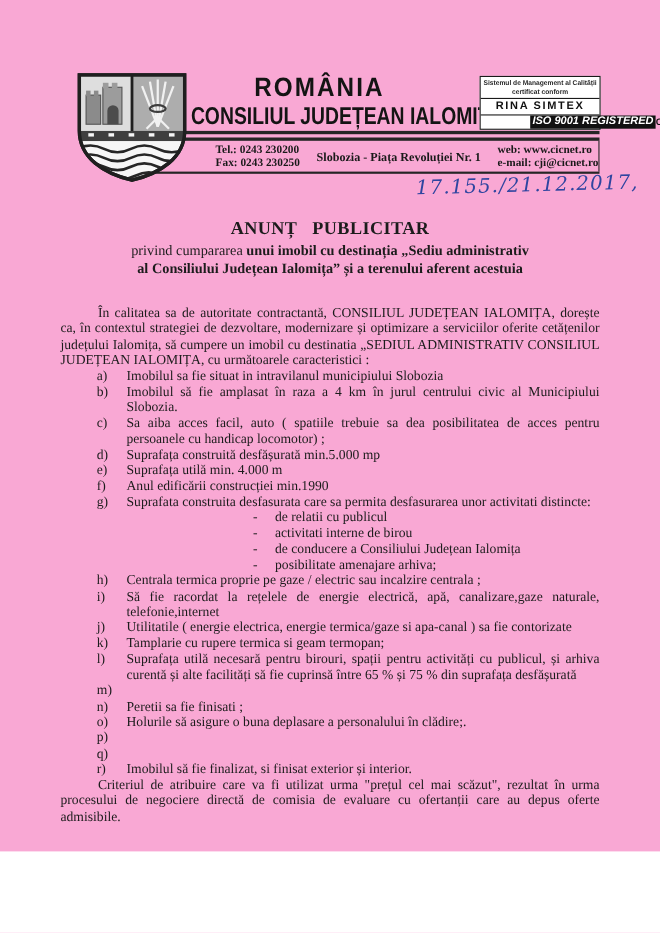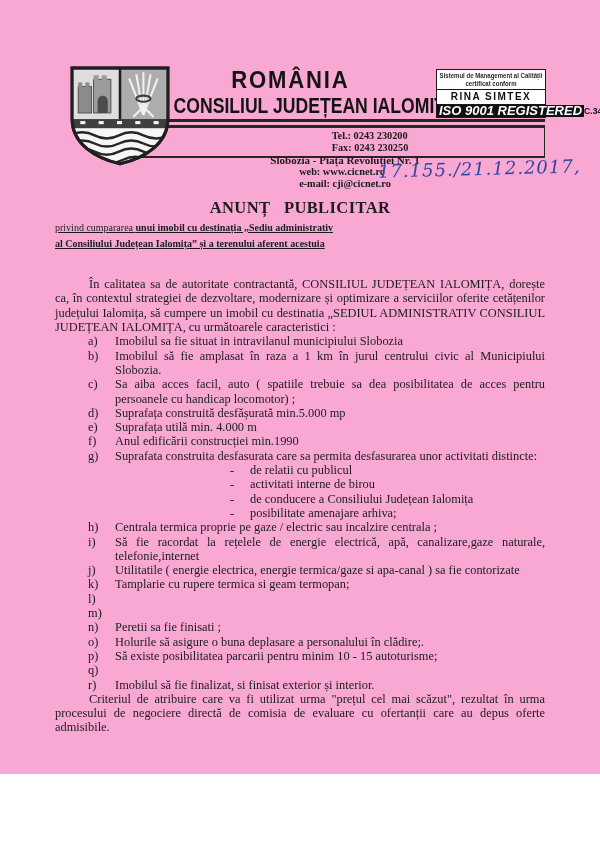--- a/index.html
+++ b/index.html
@@ -10,42 +10,42 @@
   .coat{position:absolute;left:64px;top:64px;width:112px;height:104px;z-index:3;}
   .head-titles{position:absolute;left:138px;top:67px;width:304px;text-align:center;font-family:"Liberation Sans",sans-serif;font-weight:bold;color:#141414;z-index:2;}
   .country{font-size:24px;line-height:26px;letter-spacing:2px;display:inline-block;transform:scaleX(.92);transform-origin:center;}
   .institution{font-size:22px;line-height:24px;display:inline-block;transform:scaleX(.80);transform-origin:center;white-space:nowrap;margin-top:1px;}
 
   .cert-box{position:absolute;left:436px;top:69px;width:108px;border:1.6px solid #1a1a1a;background:#fff;z-index:2;
             font-family:"Liberation Sans",sans-serif;text-align:center;}
   .cert-small{font-size:6.3px;font-weight:bold;line-height:7.5px;padding-top:2px;color:#2a2a2a;transform:scaleX(.96);}
   .cert-brand{font-size:10px;font-weight:bold;letter-spacing:1.5px;line-height:14px;border-top:1.4px solid #1a1a1a;border-bottom:1.4px solid #1a1a1a;margin-top:2px;color:#111;}
   .cert-iso{display:flex;align-items:stretch;height:12px;}
-  .cert-iso .badge{background:#111;color:#fff;font-size:13px;font-weight:bold;font-style:italic;line-height:12px;padding:0 2px;white-space:nowrap;flex:0 0 auto;}
+  .cert-iso .badge{background:#111;color:#fff;font-size:10px;font-weight:bold;font-style:italic;line-height:12px;padding:0 2px;white-space:nowrap;flex:0 0 auto;margin-left:45px;}
   .cert-iso .code{font-size:8.6px;font-weight:bold;line-height:12px;color:#111;flex:1;}
 
   .rule{position:absolute;left:110px;width:435px;background:#262626;z-index:1;}
   .rule.r1{top:119px;height:3.4px;}
   .rule.r2{top:124.6px;height:3.4px;}
   .rule.r3{top:156px;height:2.2px;}
   .band-edge{position:absolute;top:128px;height:28px;width:1.6px;background:#262626;z-index:1;}
   .band-edge.left{left:142px;} .band-edge.right{left:543.5px;}
 
   .contact{position:absolute;left:146px;top:130px;width:398px;height:25px;display:flex;justify-content:space-between;align-items:center;z-index:2;
-           font-weight:bold;font-size:10.3px;line-height:12px;color:#1a1a1a;flex-direction:column;}
+           font-weight:bold;font-size:10.3px;line-height:12px;color:#1a1a1a;}
   .contact .telfax{padding-left:50px;white-space:nowrap;}
   .contact .addr{font-size:11px;white-space:nowrap;}
   .contact .webmail{text-align:left;white-space:nowrap;}
 
   .handwriting{position:absolute;left:378px;top:158px;font-family:"DejaVu Serif",serif;font-style:italic;font-size:18px;letter-spacing:1px;transform:rotate(-1.5deg);white-space:nowrap;z-index:2;}
 
   
   .main{position:absolute;left:55px;top:199px;width:490px;font-size:12.4px;line-height:14.3px;}
   .doc-title{text-align:center;font-weight:bold;font-size:16.5px;line-height:18px;word-spacing:9px;letter-spacing:.4px;}
-  .subtitle{margin-top:3px;font-size:10px;line-height:15.6px;text-decoration:underline;}
+  .subtitle{margin-top:3px;text-align:center;font-size:13px;line-height:15.6px;}
   .subtitle .b{font-weight:bold;}
   .intro{margin:26px 0 0 0;text-align:justify;text-indent:34px;}
   .list{margin-top:0;}
   .item{display:flex;}
   .item .letter{flex:0 0 27px;margin-left:33px;}
   .item .txt{flex:1;text-align:justify;}
   .subitem{display:flex;margin-left:175px;}
   .subitem .dash{flex:0 0 20px;}
   .closing{margin:0;text-align:justify;text-indent:34px;}
   .closing .b{font-weight:normal;}
@@ -148,21 +148,21 @@
         <div><span class="b">al Consiliului Județean Ialomița” și a terenului aferent acestuia</span></div>
       </div>
     <p class="intro">În calitatea sa de autoritate contractantă, CONSILIUL JUDEȚEAN IALOMIȚA, dorește ca, în contextul strategiei de dezvoltare, modernizare și optimizare a serviciilor oferite cetățenilor județului Ialomița, să cumpere un imobil cu destinatia „SEDIUL ADMINISTRATIV CONSILIUL JUDEȚEAN IALOMIȚA, cu următoarele caracteristici :</p>
     <div class="list" id="char-list">
         <div class="item">
           <span class="letter">a)</span>
           <div class="txt">Imobilul sa fie situat in intravilanul municipiului Slobozia</div>
         </div>
         <div class="item">
           <span class="letter">b)</span>
-          <div class="txt">Imobilul să fie amplasat în raza a 1 km în jurul centrului civic al Municipiului Slobozia.</div>
+          <div class="txt">Imobilul să fie amplasat în raza a 4 km în jurul centrului civic al Municipiului Slobozia.</div>
         </div>
         <div class="item">
           <span class="letter">c)</span>
           <div class="txt">Sa aiba acces facil, auto ( spatiile trebuie sa dea posibilitatea de acces pentru persoanele cu handicap locomotor) ;</div>
         </div>
         <div class="item">
           <span class="letter">d)</span>
           <div class="txt">Suprafața construită desfășurată  min.5.000 mp</div>
         </div>
         <div class="item">
@@ -204,35 +204,35 @@
         <div class="item">
           <span class="letter">j)</span>
           <div class="txt">Utilitatile ( energie electrica, energie termica/gaze si apa-canal ) sa fie contorizate</div>
         </div>
         <div class="item">
           <span class="letter">k)</span>
           <div class="txt">Tamplarie cu rupere termica si geam termopan;</div>
         </div>
         <div class="item">
           <span class="letter">l)</span>
+          <div class="txt">Suprafața utilă necesară pentru birouri, spații pentru activități cu publicul, și arhiva curentă și alte facilități să fie cuprinsă între 65 % și 75 % din suprafața desfășurată</div>
         </div>
         <div class="item">
           <span class="letter">m)</span>
         </div>
         <div class="item">
           <span class="letter">n)</span>
           <div class="txt">Peretii sa fie finisati  ;</div>
         </div>
         <div class="item">
           <span class="letter">o)</span>
           <div class="txt">Holurile să asigure o buna deplasare a personalului în clădire;.</div>
         </div>
         <div class="item">
           <span class="letter">p)</span>
-          <div class="txt">Să existe posibilitatea parcarii pentru minim 10 - 15 autoturisme;</div>
         </div>
         <div class="item">
           <span class="letter">q)</span>
         </div>
         <div class="item">
           <span class="letter">r)</span>
           <div class="txt">Imobilul să fie finalizat, si finisat exterior și interior.</div>
         </div>
       </div>
     <p class="closing" id="closing"><span class="b">Criteriul de atribuire</span><span> care va fi utilizat urma </span><span class="b">"prețul cel mai scăzut",</span><span> rezultat în urma procesului de negociere directă de comisia de evaluare cu ofertanții care au depus oferte admisibile.</span></p>

